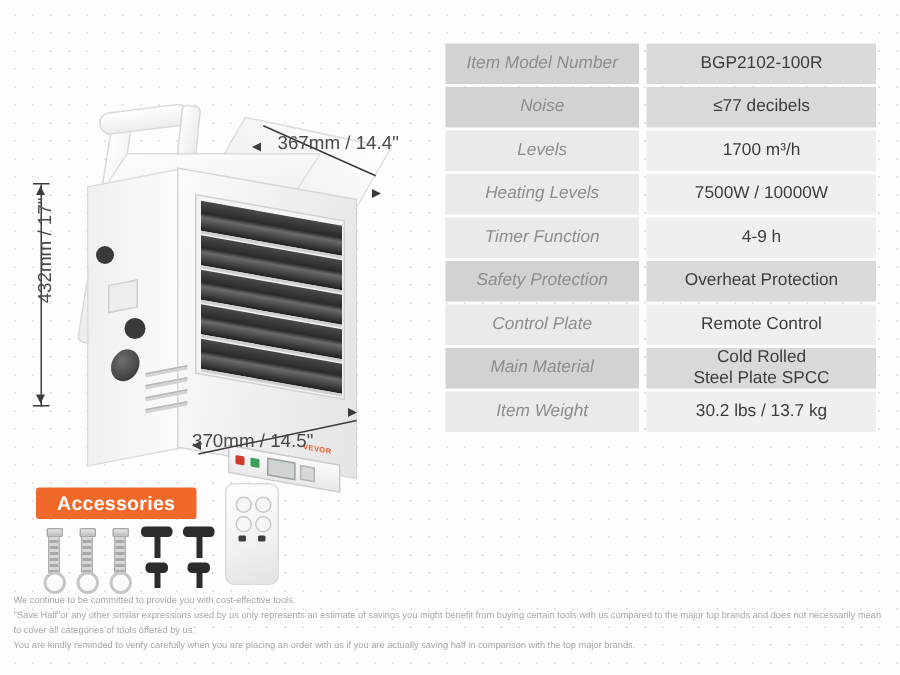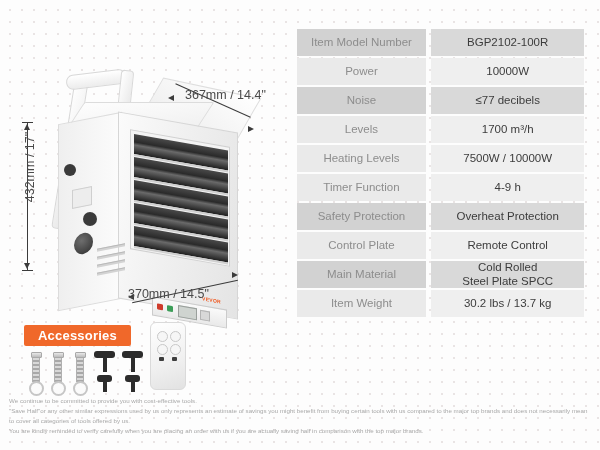--- a/index.html
+++ b/index.html
@@ -170,21 +170,21 @@
   #spec-table{
     position:absolute;left:297px;top:27px;
     width:287px;
     border-collapse:separate;border-spacing:0 2px;
     font-size:11.5px;
   }
   #spec-table td{
     padding:0;height:27px;vertical-align:middle;text-align:center;
     line-height:1.15;
   }
-  td.k{width:137px;color:#8d8d8d;}
+  td.k{width:137px;color:#8d8d8d;font-style:italic;}
   td.v{width:163px;color:#3c3c3c;}
   tr.dark td.k{background:#d2d2d2;}
   tr.dark td.v{background:#d9d9d9;}
   tr.light td.k{background:#eaeaea;}
   tr.light td.v{background:#efefef;}
   td.sp{width:6px;background:transparent !important;}
   tr.tall td{height:33px;}
 
   
   #disclaimer{
@@ -298,25 +298,20 @@
     <div class="rsq" style="left:21px;top:34px"></div>
   </div>
 
   <table id="spec-table">
     <tbody>
         <tr class="dark">
           <td class="k">Item Model Number</td>
           <td class="sp"></td>
           <td class="v">BGP2102-100R</td>
         </tr>
-        <tr class="light">
-          <td class="k">Power</td>
-          <td class="sp"></td>
-          <td class="v">10000W</td>
-        </tr>
         <tr class="dark">
           <td class="k">Noise</td>
           <td class="sp"></td>
           <td class="v">≤77 decibels</td>
         </tr>
         <tr class="light">
           <td class="k">Levels</td>
           <td class="sp"></td>
           <td class="v">1700 m³/h</td>
         </tr>

